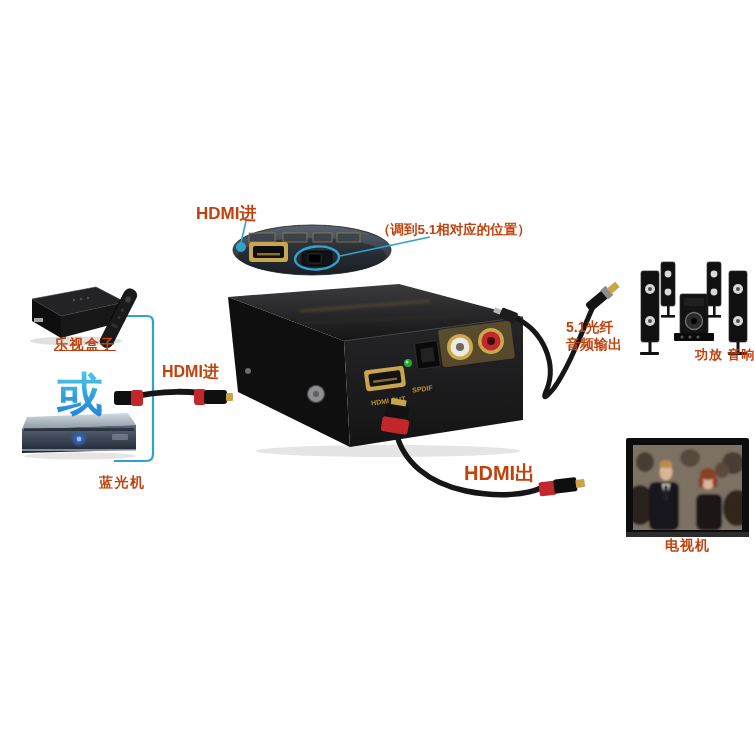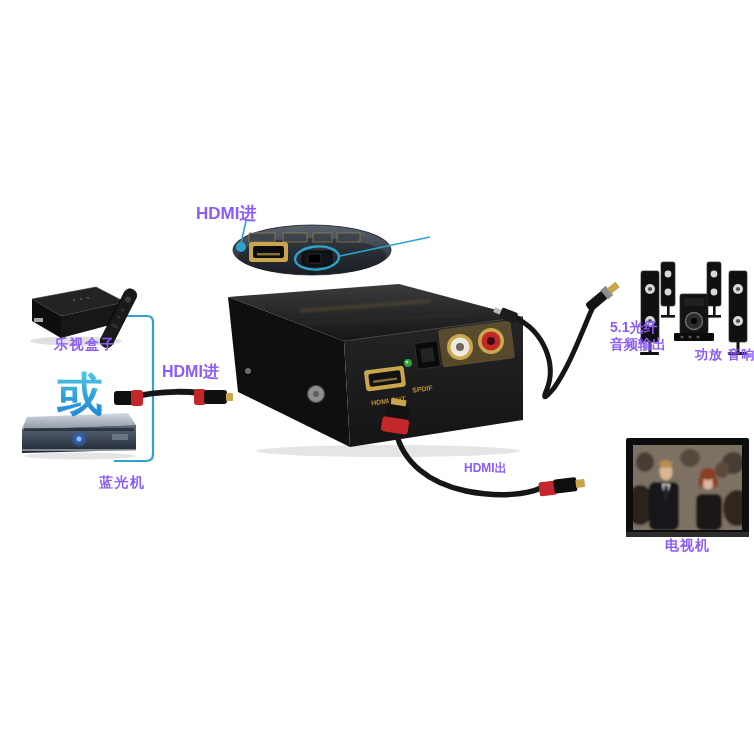--- a/index.html
+++ b/index.html
@@ -1,25 +1,25 @@
 <!DOCTYPE html>
 <html><head>
 <meta charset="utf-8">
 <style>
   html,body{margin:0;padding:0;background:#fff;}
   .stage{position:relative;width:754px;height:754px;background:#ffffff;overflow:hidden;
          font-family:"Liberation Sans","DejaVu Sans",sans-serif;}
   .stage svg{position:absolute;left:0;top:0;}
-  .lbl{position:absolute;color:#8b5cf6;font-weight:700;white-space:nowrap;}
+  .lbl{position:absolute;color:#c2410c;font-weight:700;white-space:nowrap;}
   .lbl-sm{font-size:14px;letter-spacing:1.5px;}
   .or-label{position:absolute;left:57px;top:364px;font-size:46px;font-weight:700;
             background:linear-gradient(180deg,#55cde6 5%,#2f9fd8 55%,#1f7ed6 95%);
             -webkit-background-clip:text;background-clip:text;
             color:transparent;-webkit-text-fill-color:transparent;}
-  .optical{line-height:17px;margin-left:44px;}
+  .optical{line-height:17px;}
 </style>
 </head>
 <body>
 
 <div class="stage">
 
 <svg width="754" height="754" viewBox="0 0 754 754">
   <defs>
     <linearGradient id="gTop" x1="0" y1="0" x2="0" y2="1">
       <stop offset="0" stop-color="#3b3b3e"></stop>
@@ -267,27 +267,28 @@
       <ellipse cx="708" cy="482" rx="6" ry="7.5" fill="#ddb59d"></ellipse>
       <ellipse cx="708" cy="474" rx="8" ry="6" fill="#8a3f24"></ellipse>
       <ellipse cx="701" cy="482" rx="2.5" ry="6" fill="#8a3f24"></ellipse>
       <ellipse cx="715" cy="482" rx="2.5" ry="6" fill="#8a3f24"></ellipse>
       <ellipse cx="722" cy="470" rx="7" ry="8" fill="#5d4a3b"></ellipse>
     </g>
   </g>
 </svg>
 
 <div class="lbl" style="left:196px;top:202px;font-size:17px;">HDMI进</div>
-
-<div class="lbl lbl-sm" style="left:54px;top:336px;">乐视盒子</div>
+<div class="lbl" style="left:377px;top:221px;font-size:13.5px;">（调到5.1相对应的位置）</div>
+
+<div class="lbl lbl-sm" style="left:54px;top:336px;text-decoration:underline;">乐视盒子</div>
 <div class="or-label">或</div>
 <div class="lbl lbl-sm" style="left:99px;top:474px;">蓝光机</div>
 
 <div class="lbl" style="left:162px;top:362px;font-size:16px;">HDMI进</div>
-<div class="lbl" style="left:464px;top:460px;font-size:12px;text-align:right;">HDMI出</div>
+<div class="lbl" style="left:464px;top:460px;font-size:20px;text-align:right;">HDMI出</div>
 
 <div class="lbl optical" style="left:566px;top:319px;font-size:14px;">
   <div>5.1光纤</div>
   <div>音频输出</div>
 </div>
 
 <div class="lbl" style="left:671px;top:346px;font-size:13px;letter-spacing:1px;margin-left:24px;">功放 音响</div>
 <div class="lbl" style="left:665px;top:537px;font-size:14px;letter-spacing:1px;">电视机</div>
 
 </div>

